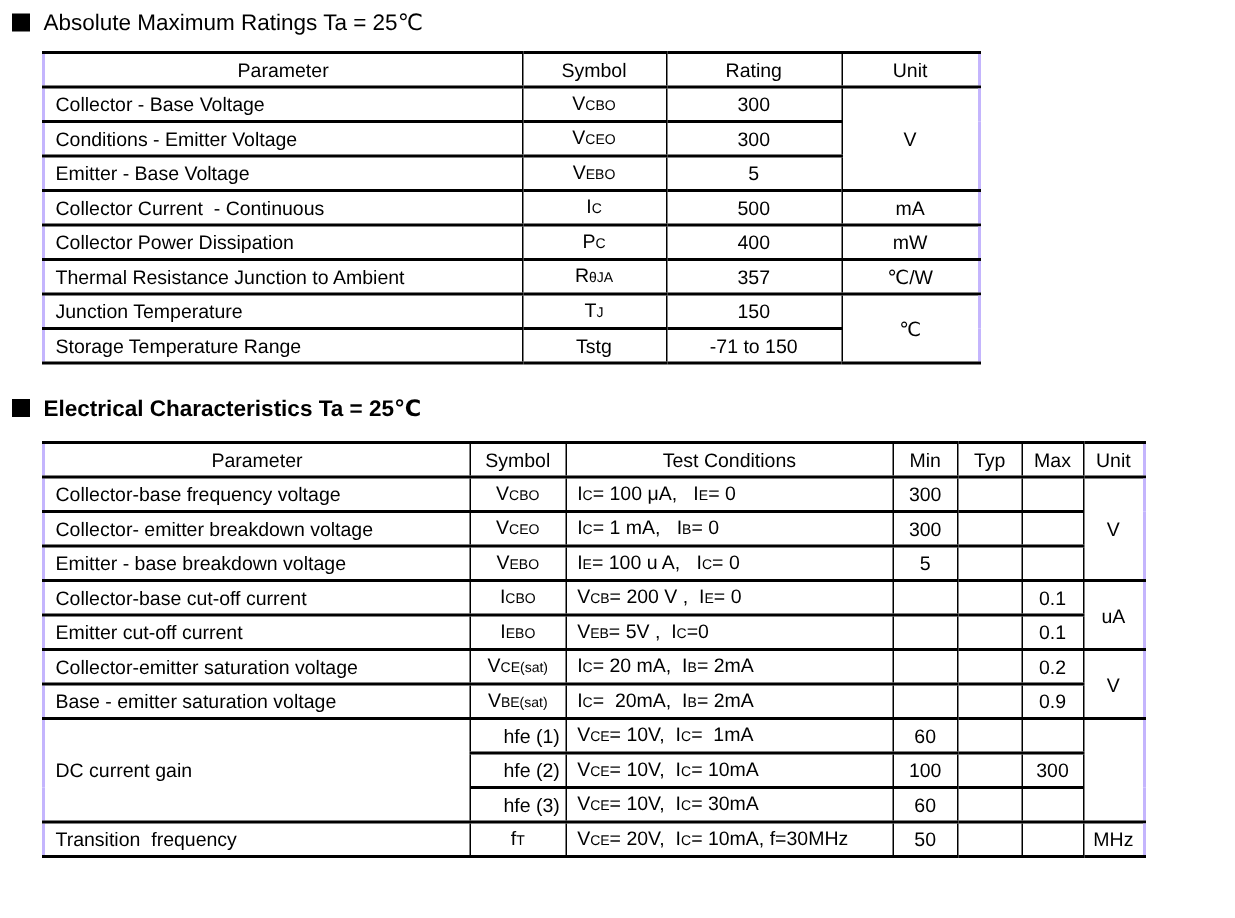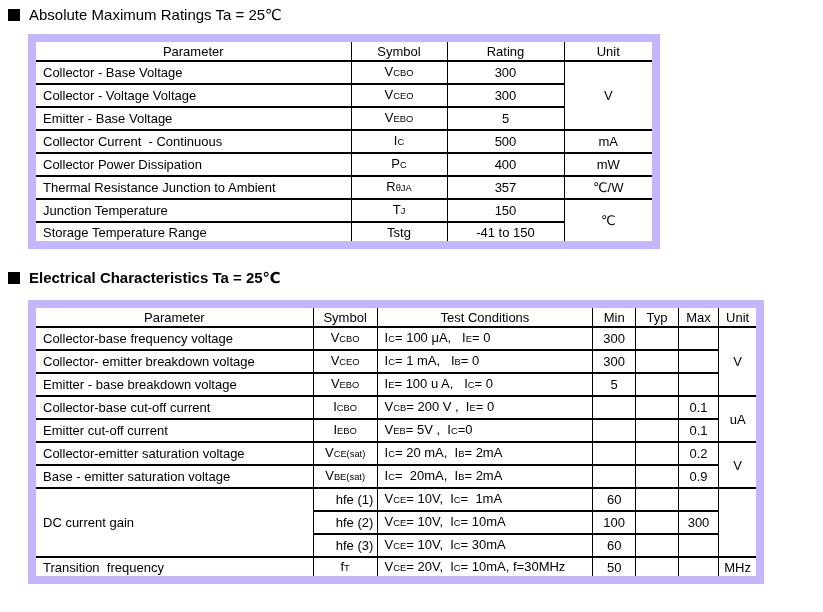--- a/index.html
+++ b/index.html
@@ -20,21 +20,21 @@
     width: 12px; height: 12px;
     background: #000000;
     margin-right: 9px;
     flex: 0 0 auto;
   }
   .title2 { margin-top: 20px; margin-bottom: 13px; font-weight: bold; }
   table {
     border-collapse: collapse;
     table-layout: fixed;
     margin-left: 28px;
-    border: 8px solid #c4b5fd;
+    border: 2px solid #c4b5fd;
   }
   th, td {
     border: 1px solid #000000;
     border-top-width: 2px;
     border-bottom-width: 2px;
     font-size: 13px;
     font-weight: normal;
     height: 23px;
     padding: 0 2px;
     text-align: center;
@@ -70,21 +70,21 @@
       <th>Rating</th>
       <th>Unit</th>
     </tr>
     <tr>
       <td class="pl">Collector - Base Voltage</td>
       <td><span>V</span><span class="sub">CBO</span><span></span></td>
       <td>300</td>
       <td rowspan="3">V</td>
     </tr>
     <tr>
-      <td class="pl">Collector - Voltage Voltage</td>
+      <td class="pl">Conditions - Emitter Voltage</td>
       <td><span>V</span><span class="sub">CEO</span><span></span></td>
       <td>300</td>
     </tr>
     <tr>
       <td class="pl">Emitter - Base Voltage</td>
       <td><span>V</span><span class="sub">EBO</span><span></span></td>
       <td>5</td>
     </tr>
     <tr>
       <td class="pl">Collector Current  - Continuous</td>
@@ -106,21 +106,21 @@
     </tr>
     <tr>
       <td class="pl">Junction Temperature</td>
       <td><span>T</span><span class="sub">J</span><span></span></td>
       <td>150</td>
       <td rowspan="2">℃</td>
     </tr>
     <tr>
       <td class="pl">Storage Temperature Range</td>
       <td><span>Tstg</span></td>
-      <td>-41 to 150</td>
+      <td>-71 to 150</td>
     </tr>
   </tbody>
     </table>
 
   <div class="section-title title2">
     <span class="bullet"></span>
     <span>Electrical Characteristics Ta = 25℃</span>
   </div>
 
   <table class="t2">

